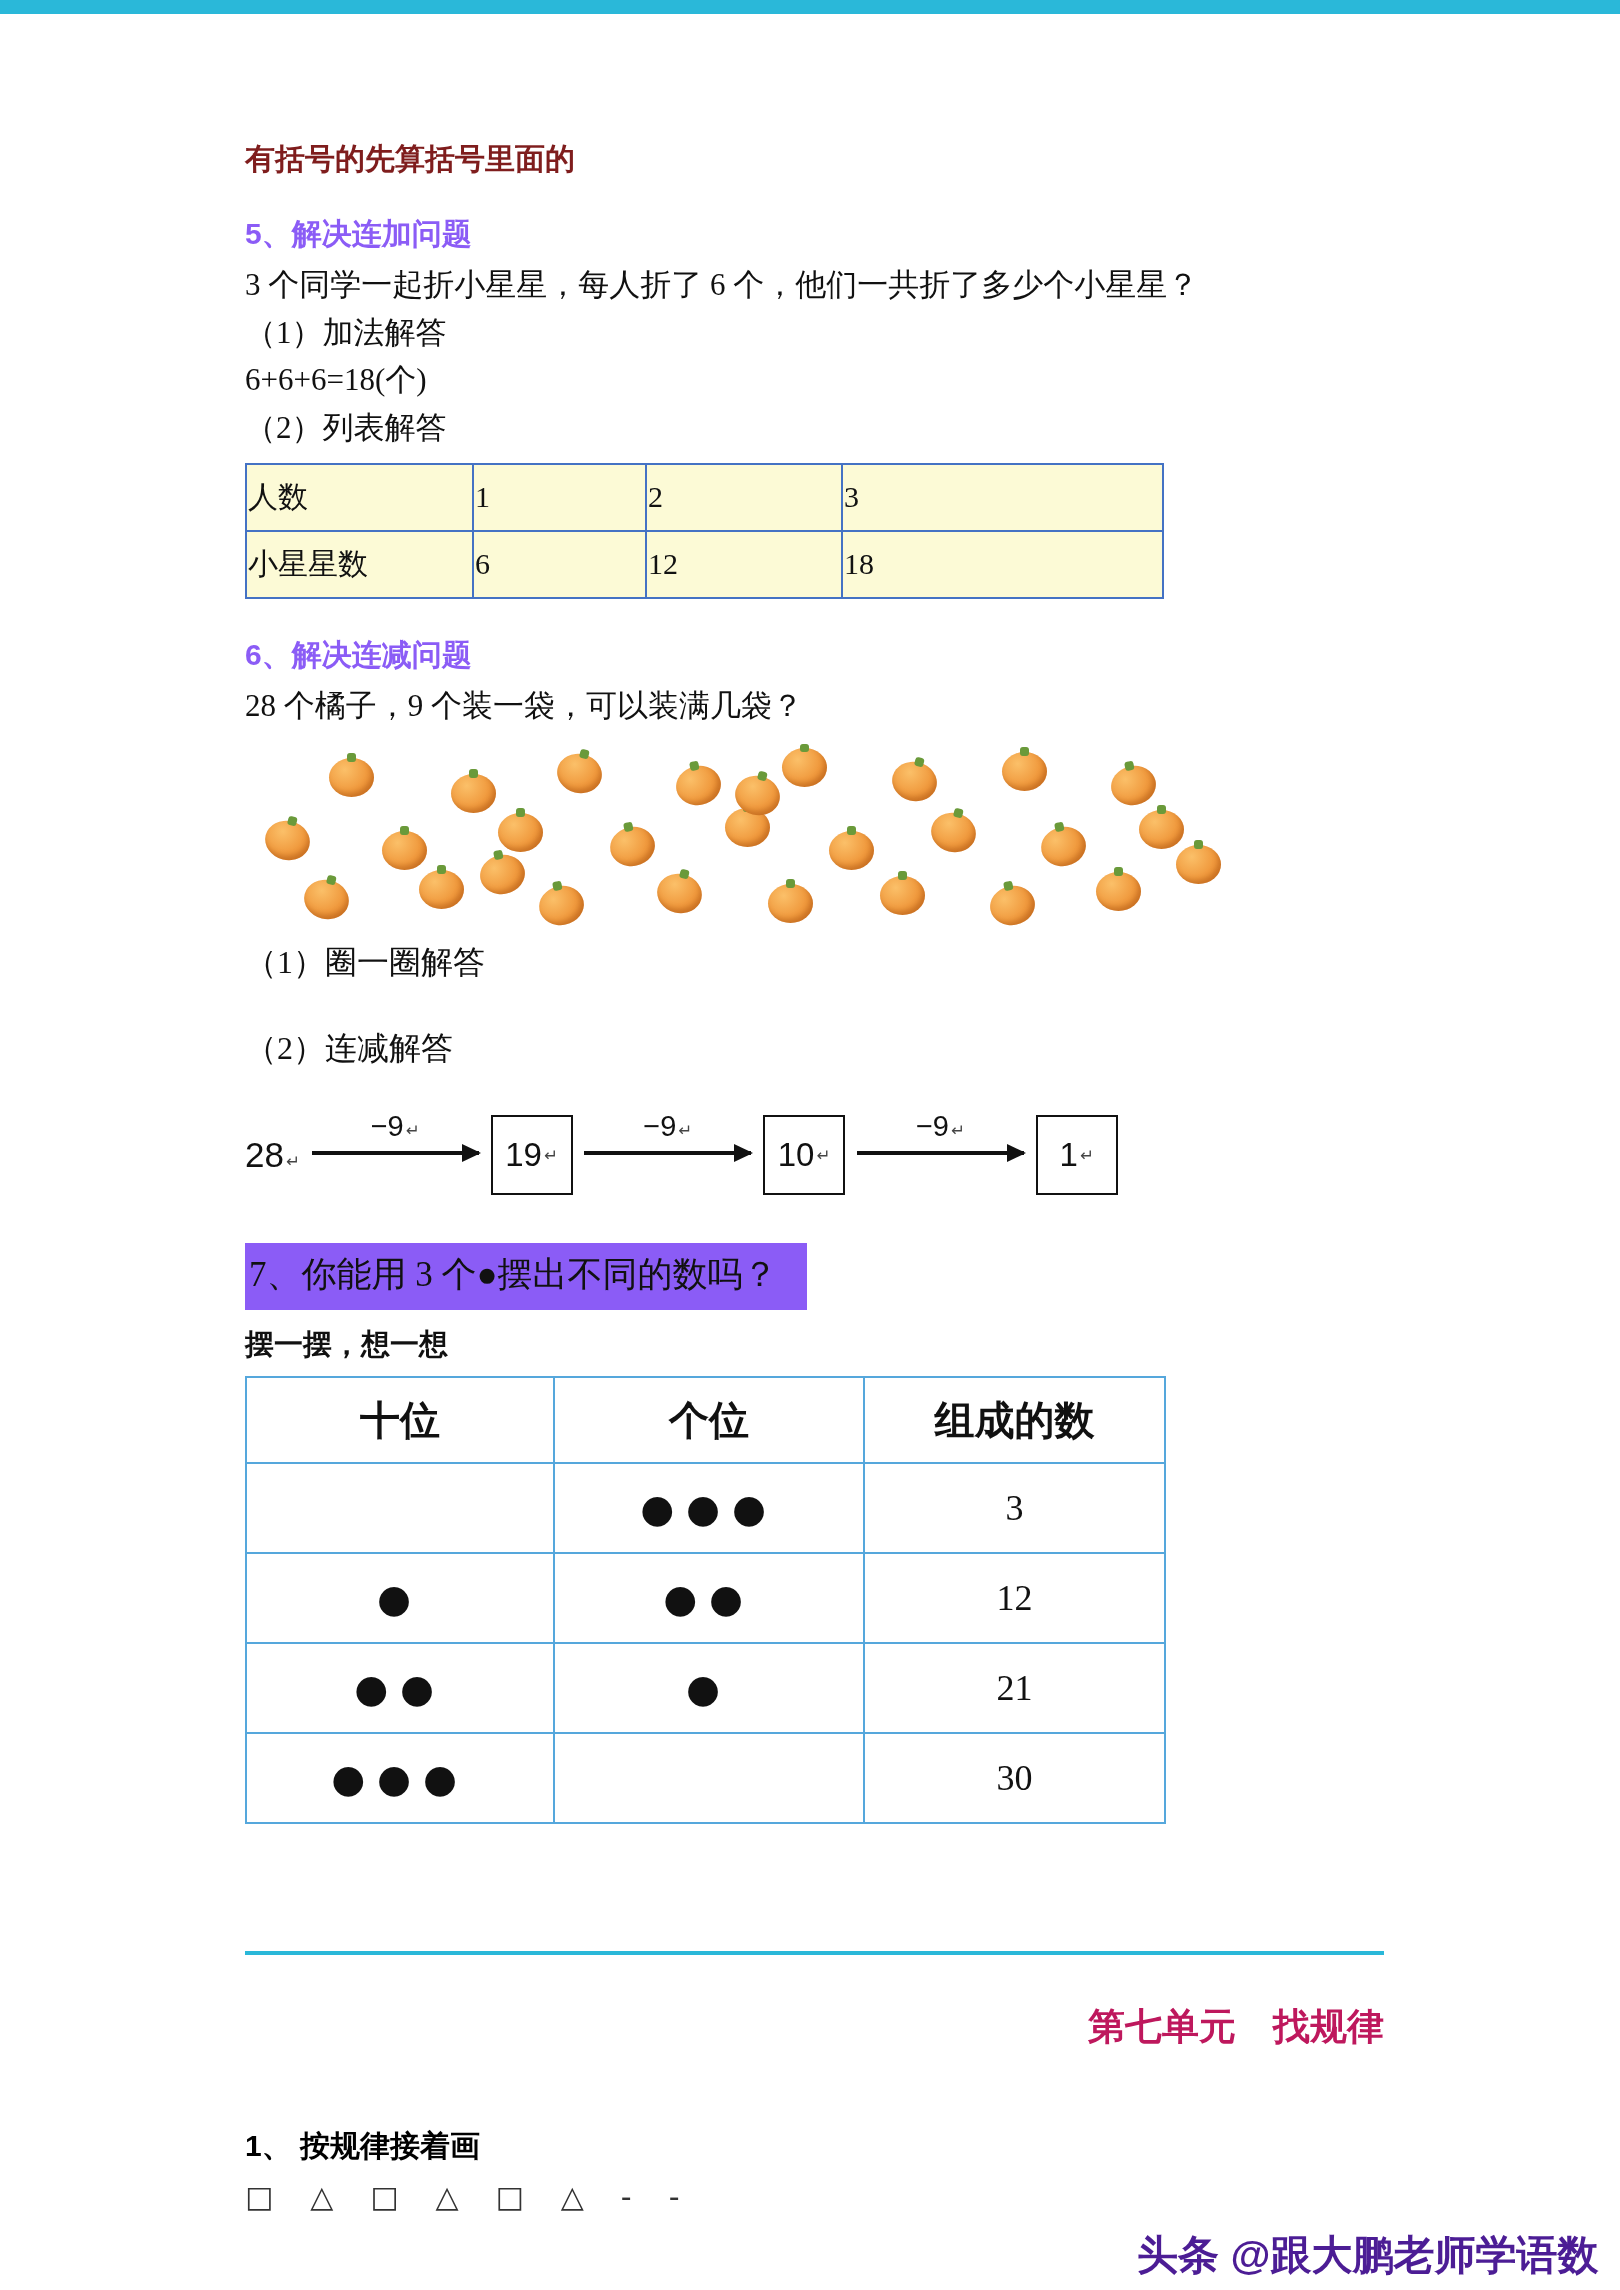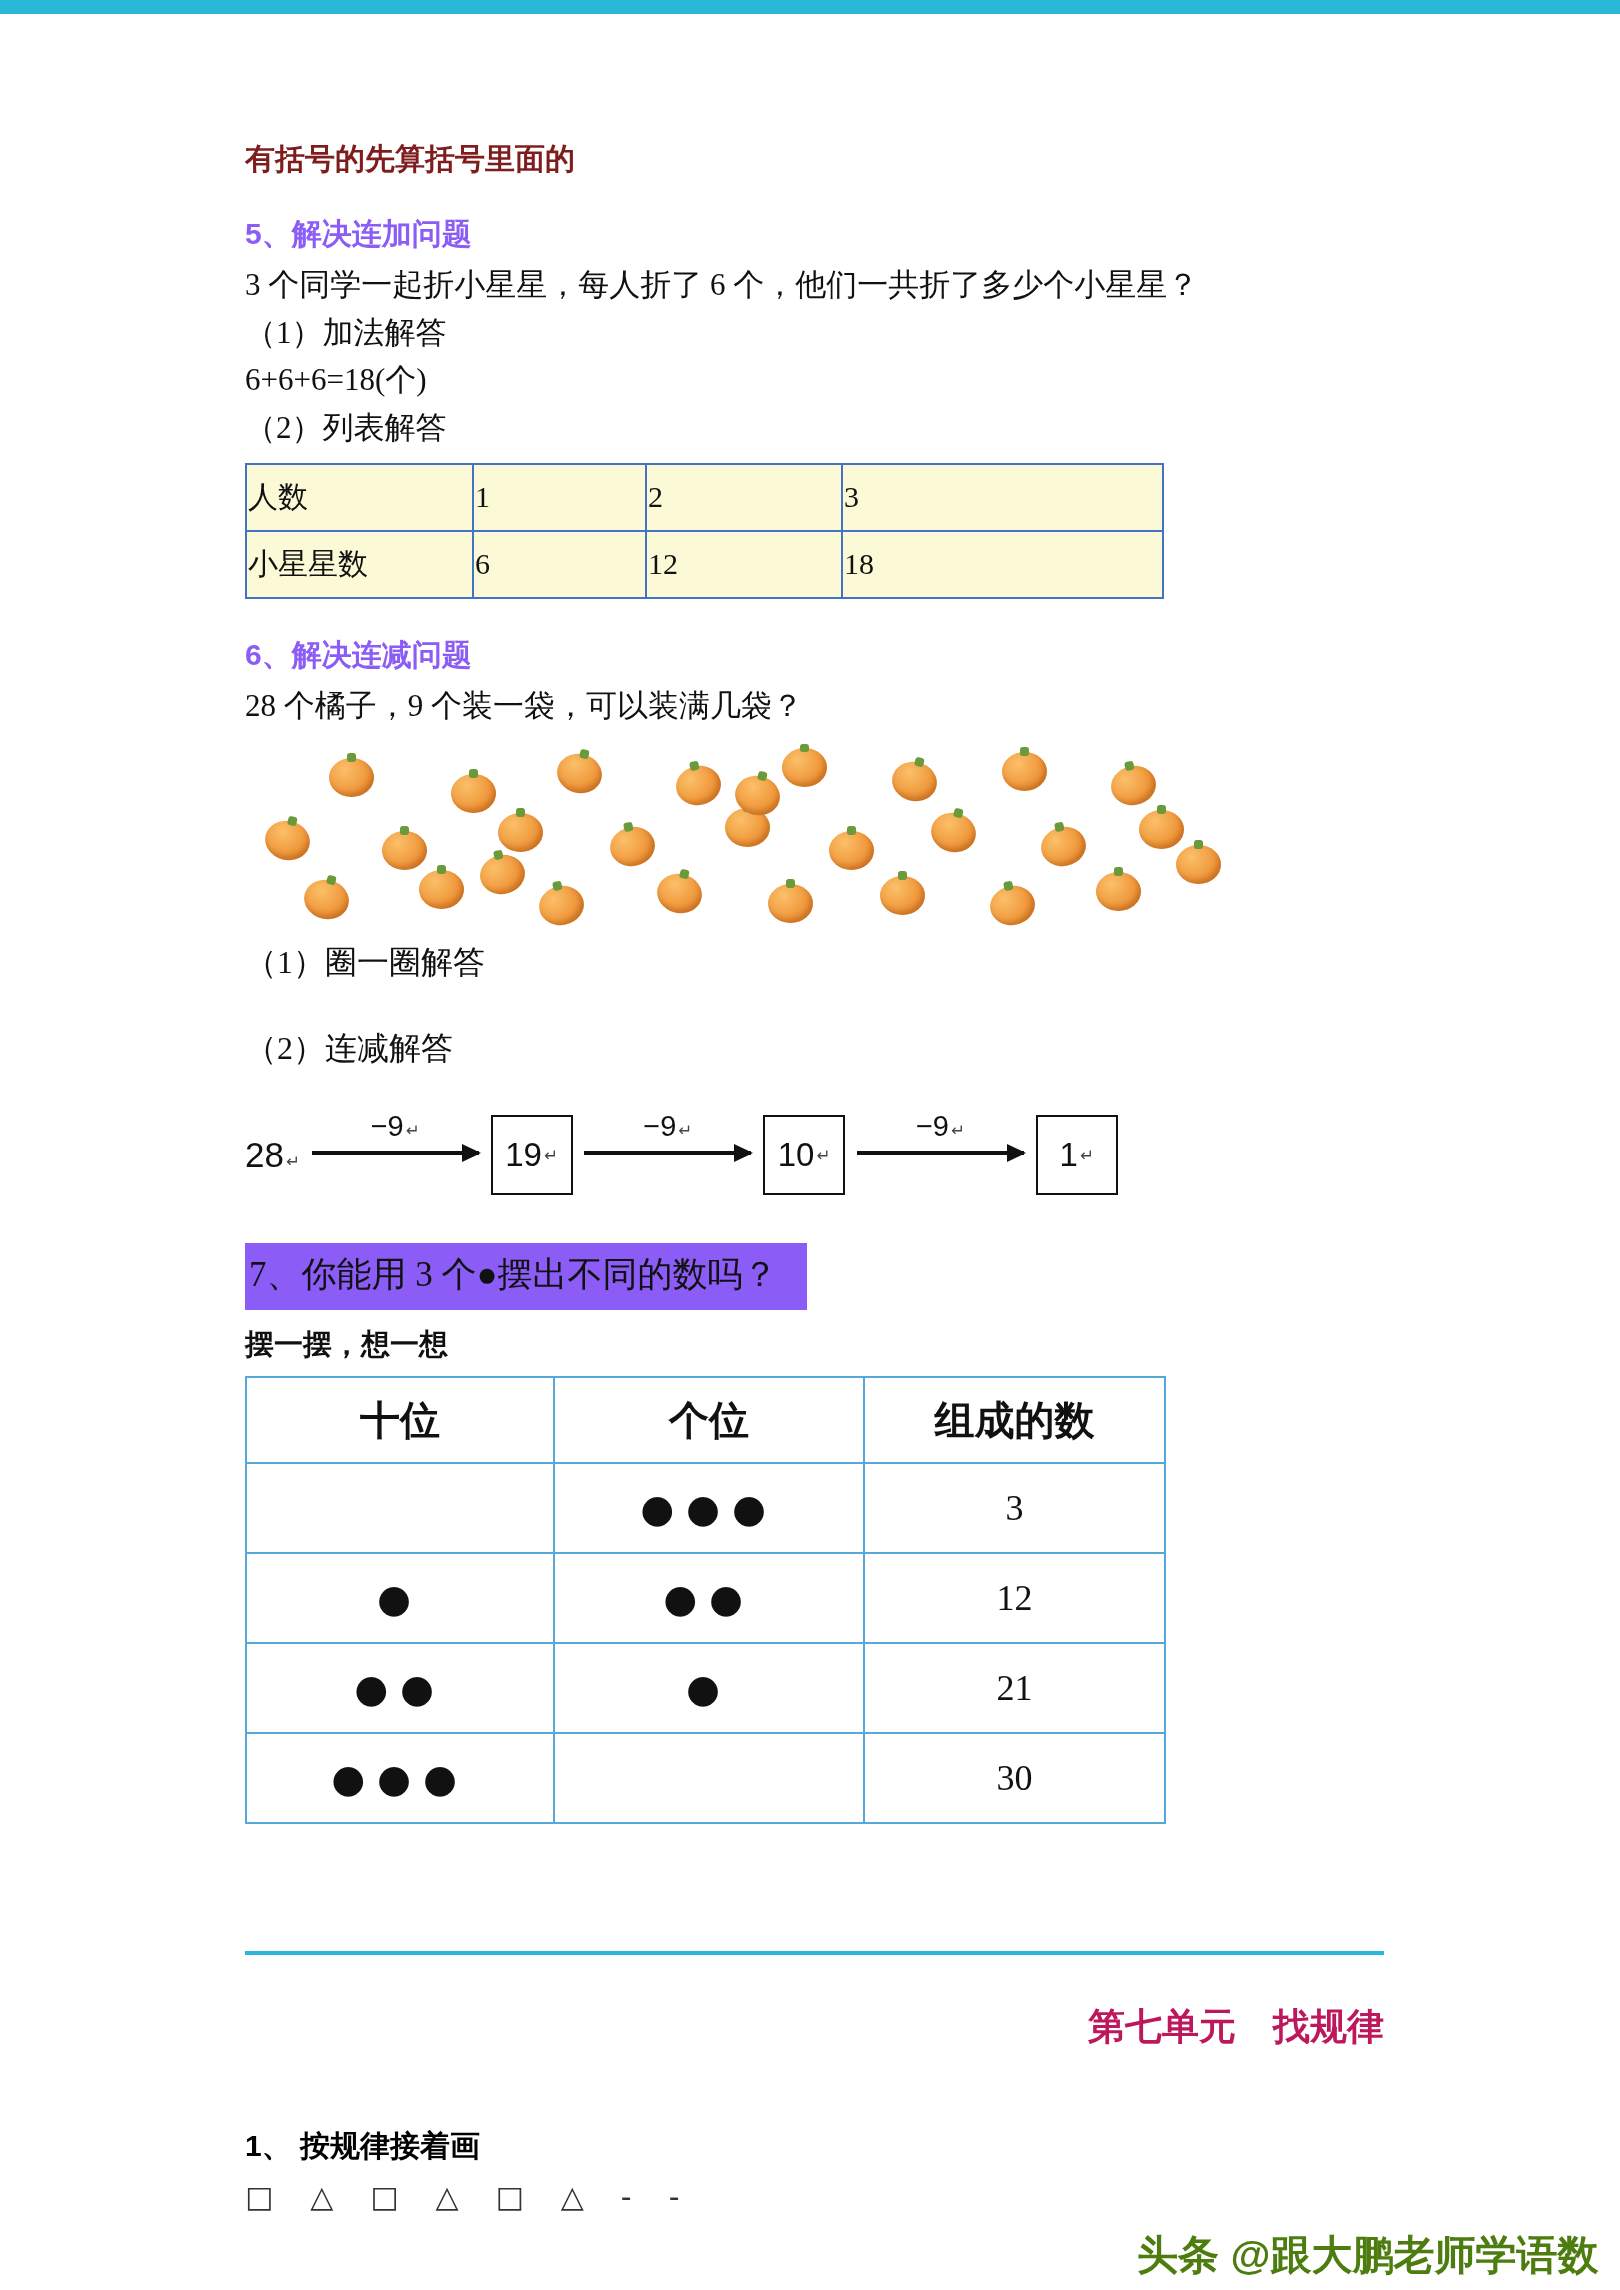--- a/index.html
+++ b/index.html
@@ -55,21 +55,21 @@
   .table2 td{border:2px solid #55a7dc;height:86px;text-align:center;vertical-align:middle;font-size:36px}
   .table2 td.dots{font-size:39px;letter-spacing:11.8px;font-family:"DejaVu Sans",sans-serif}
 
   .divider{margin-top:127px;width:1139px;height:3.9px;background:#2ab8d9}
   .unit-title{width:1139px;text-align:right;margin-top:47px;font-size:37px;font-weight:700;
     color:#be185d;font-family:"Liberation Sans",sans-serif}
   .item-title{margin-top:74px;font-size:30px;font-weight:700;font-family:"Liberation Sans",sans-serif;color:#000}
   .pattern{margin-top:11.8px;font-size:30px;letter-spacing:13.7px;font-family:"DejaVu Sans",sans-serif;color:#333}
 
   .watermark{position:absolute;right:21.6px;bottom:7.8px;font-size:41px;font-weight:700;
-    font-family:"Liberation Sans",sans-serif;color:#4d7c0f}
+    font-family:"Liberation Sans",sans-serif;color:#4c1d95}
 </style>
 </head>
 <body>
 
 <div class="page">
   <div class="top-bar"></div>
 
   <div class="content">
 
     <p class="note">有括号的先算括号里面的</p>

